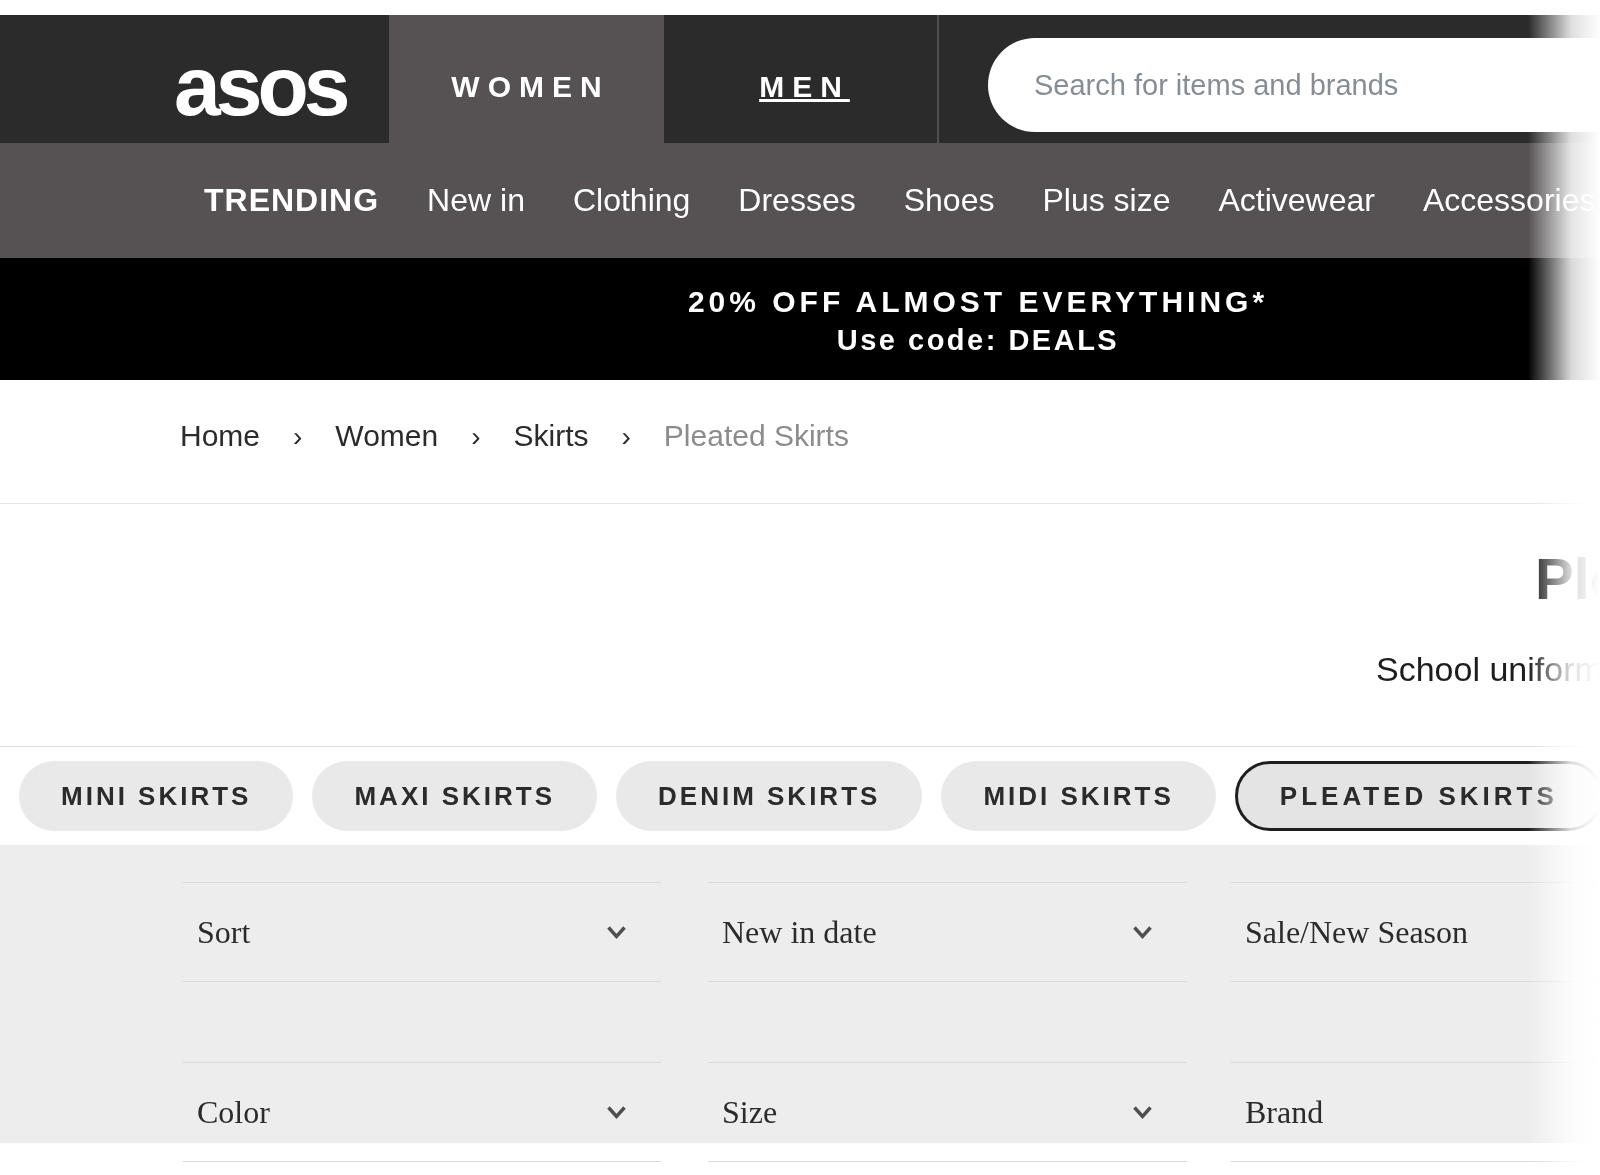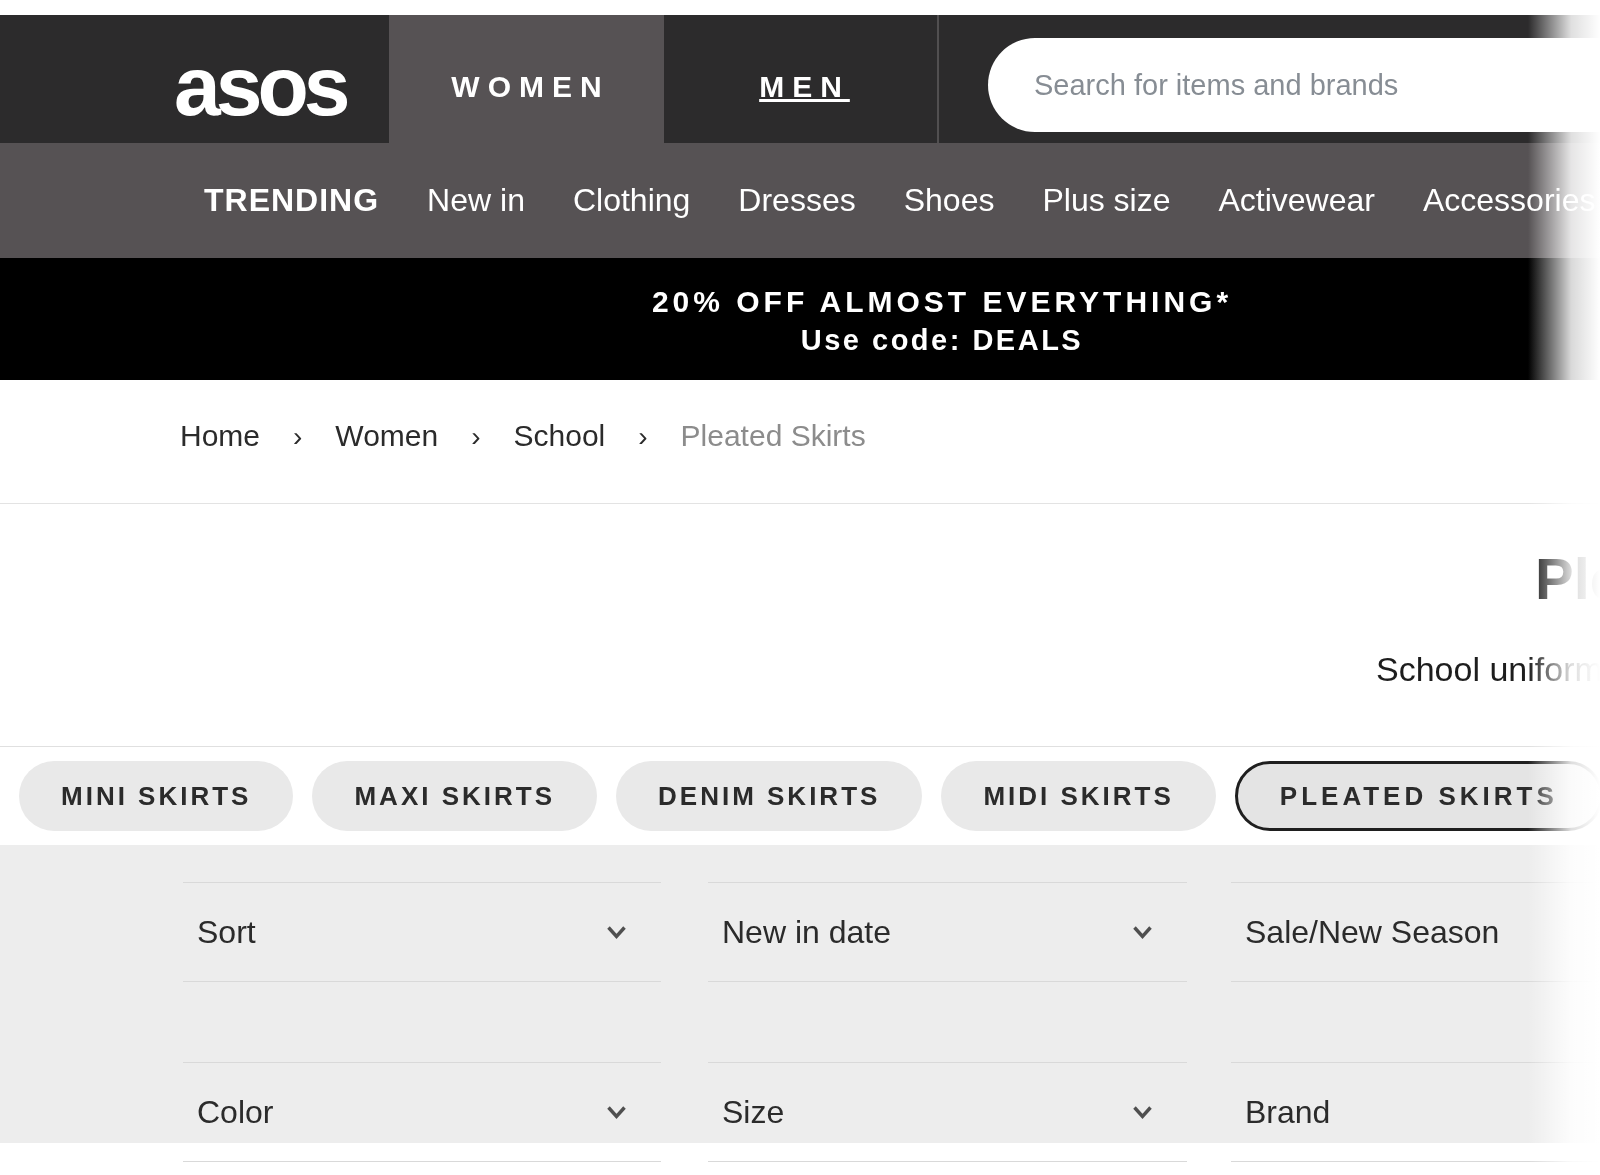--- a/index.html
+++ b/index.html
@@ -43,21 +43,21 @@
     position:absolute; left:0; top:143px; width:1600px; height:115px;
     background:#565254; display:flex; align-items:center;
     padding-left:204px; gap:48px; white-space:nowrap;
   }
   .subnav-item { color:#fff; font-size:32px; cursor:pointer; }
   .subnav-item.bold { font-weight:bold; letter-spacing:1px; }
 
   
   .banner {
     position:absolute; left:0; top:258px; width:1600px; height:122px;
-    background:#000; overflow:hidden;
+    background:#000; overflow:hidden;padding-left:36px;
   }
   .banner-inner { width:1884px; text-align:center; color:#fff; font-weight:bold; padding-top:25px; }
   .banner-line1 { font-size:30px; letter-spacing:4px; line-height:38px; }
   .banner-line2 { font-size:29px; letter-spacing:2.5px; line-height:38px; }
 
   
   .breadcrumb { position:absolute; left:180px; top:420px; display:flex; align-items:flex-start; }
   .crumb { display:flex; flex-direction:row; cursor:pointer; }
   .crumb-label { font-size:30px; line-height:32px; color:#2b2b2b; white-space:nowrap; }
   .crumb.current .crumb-label { color:#8c8c8c; }
@@ -84,21 +84,21 @@
   }
   .pill {
     height:70px; border-radius:35px; background:#e9e9e9;
     display:flex; align-items:center; padding:0 42px;
     font-size:26px; font-weight:bold; letter-spacing:3px; color:#2b2b2b;
     cursor:pointer; flex:0 0 auto;text-align:center;
   }
   .pill.selected { border:3px solid #1f1f1f; background:#e4e4e4; letter-spacing:4px; }
 
   
-  .filters { position:absolute; left:0; top:845px; width:1600px; height:298px; background:#ededed; }
+  .filters { position:absolute; left:0; top:845px; width:1600px; height:298px; background:#ededed;font-family:Liberation Serif, serif; }
   .fcell {
     position:absolute; height:100px;
     border-top:1px solid #d9d9d9; border-bottom:1px solid #d9d9d9;
     display:flex; align-items:center; justify-content:space-between;
     padding:0 34px 0 14px; cursor:pointer;
   }
   .fcell .flabel { font-size:32px; color:#2b2b2b; white-space:nowrap; }
   .frow1 { top:37px; }
   .frow2 { top:174px;margin-top:43px; }
   .fc1 { left:183px; width:478px; }
@@ -151,21 +151,21 @@
       <span class="crumb-label">Home</span>
       <div class="crumb-bar"></div>
     </div>
     <span class="crumb-sep">›</span>
     <div class="crumb">
       <span class="crumb-label">Women</span>
       <div class="crumb-bar"></div>
     </div>
     <span class="crumb-sep">›</span>
     <div class="crumb">
-      <span class="crumb-label">School</span>
+      <span class="crumb-label">Skirts</span>
       <div class="crumb-bar"></div>
     </div>
     <span class="crumb-sep">›</span>
     <div class="crumb current">
       <span class="crumb-label">Pleated Skirts</span>
       <div class="crumb-bar"></div>
     </div>
   </div>
 
   <div class="divider1"></div>

